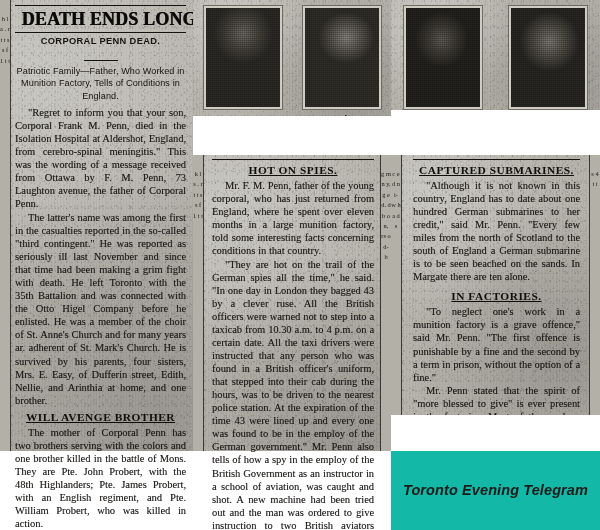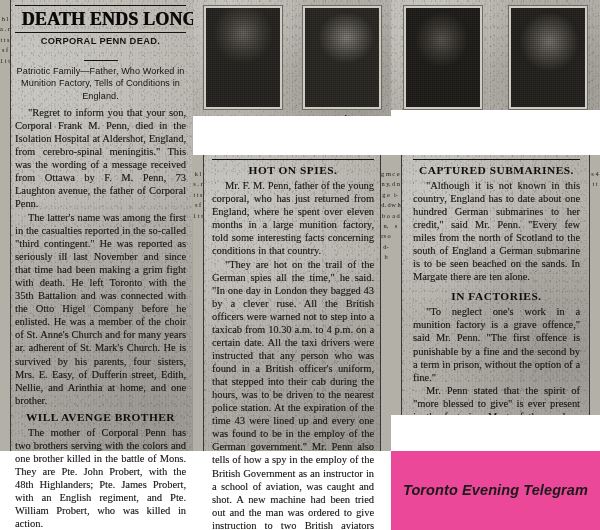--- a/index.html
+++ b/index.html
@@ -62,21 +62,21 @@
   #photo-band-a { left: 193px; top: 0px;  width: 198px; height: 116px; }
   #photo-band-b { left: 391px; top: 0px;  width: 209px; height: 110px; }
 
   
   #attribution {
     position: absolute;
     left: 391px;
     top: 451px;
     width: 209px;
     height: 79px;
-    background: #ec4899;
+    background: #14b8a6;
     display: flex;
     flex-direction: column;
     align-items: center;
     justify-content: center;
     font-family: "Liberation Sans", sans-serif;
     font-style: italic;
     font-weight: bold;
     color: #1b1b1b;
     line-height: 1.28;
   }
@@ -141,20 +141,21 @@
   }
 
   .sechead {
     font-family: "Liberation Serif", serif;
     font-weight: bold;
     font-size: 11.4px;
     text-align: center;
     letter-spacing: 0.5px;
     color: #100e0b;
     margin: 4px 0 3px;
+    text-decoration: underline;
   }
 
   .body p {
     margin: 0;
     text-indent: 13px;
     font-size: 10.4px;
     line-height: 1.255;
     text-align: justify;
     color: #1a1714;
     font-family: "Liberation Serif", serif;

